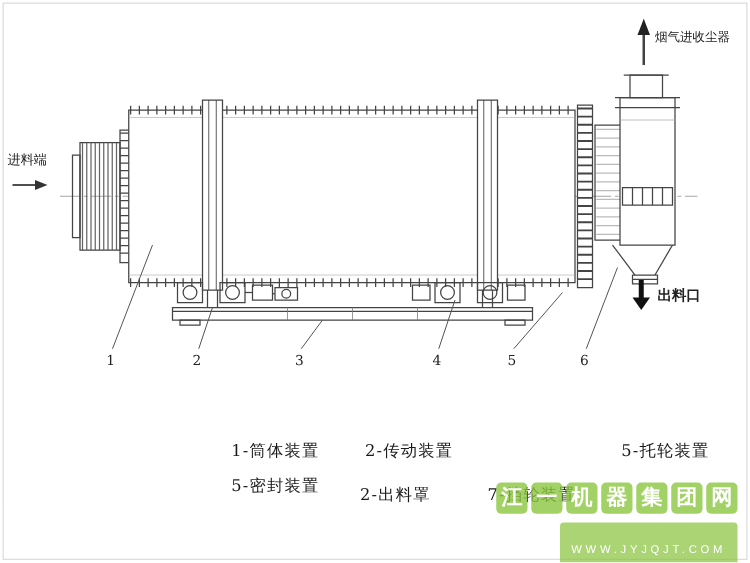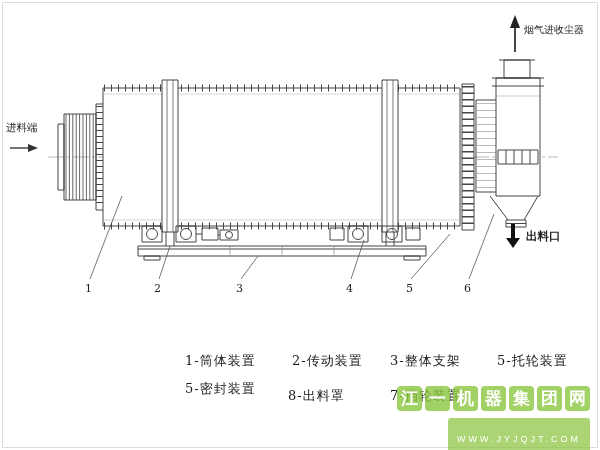--- a/index.html
+++ b/index.html
@@ -151,25 +151,24 @@
   <text class="num" x="406" y="292" stroke="none">5</text>
   <text class="num" x="464" y="292" stroke="none">6</text>
 
   <text class="d-label" x="6" y="131" font-size="10.5" stroke="none">进料端</text>
   <text class="d-label" x="524" y="33" font-size="10" stroke="none">烟气进收尘器</text>
   <text class="d-label" x="526" y="240" font-size="11.5" font-weight="bold" stroke="none">出料口</text>
 </svg>
 
 <span class="legend-item" style="left:185px;top:352px;">1-筒体装置</span>
 <span class="legend-item" style="left:292px;top:352px;">2-传动装置</span>
-<span class="legend-item" style="left:390px;top:352px;">3-整体支架</span>
 <span class="legend-item" style="left:497px;top:352px;">5-托轮装置</span>
 
 <span class="legend-item" style="left:185px;top:380px;">5-密封装置</span>
-<span class="legend-item" style="left:288px;top:387px;">8-出料罩</span>
+<span class="legend-item" style="left:288px;top:387px;">2-出料罩</span>
 <span class="legend-item" style="left:390px;top:387px;">7-挡轮装置</span>
 
 <div class="wm">
   <span class="wm-char">江</span>
   <span class="wm-char">一</span>
   <span class="wm-char">机</span>
   <span class="wm-char">器</span>
   <span class="wm-char">集</span>
   <span class="wm-char">团</span>
   <span class="wm-char">网</span>

